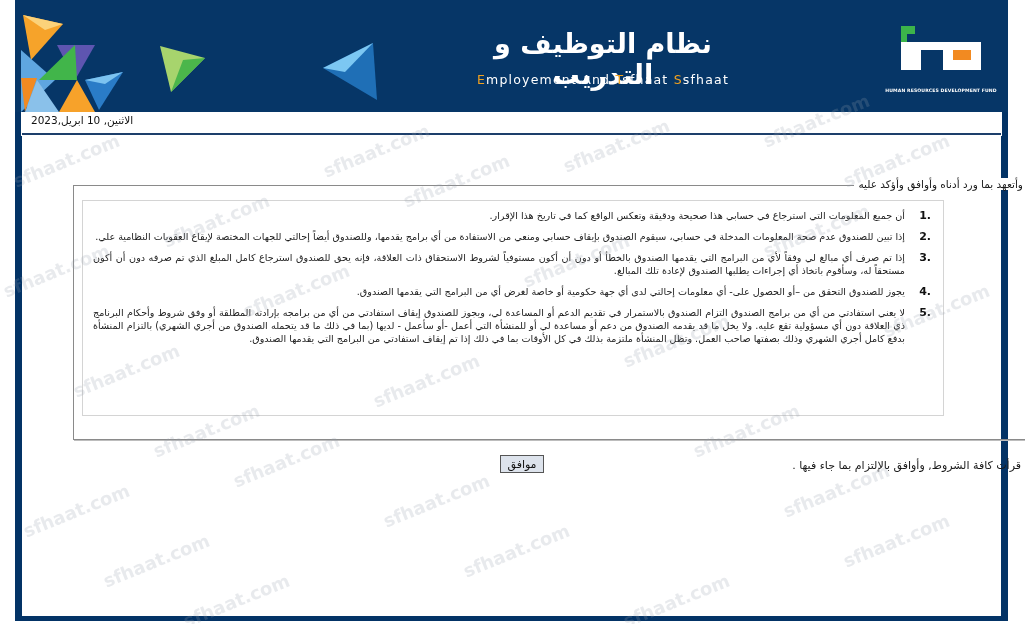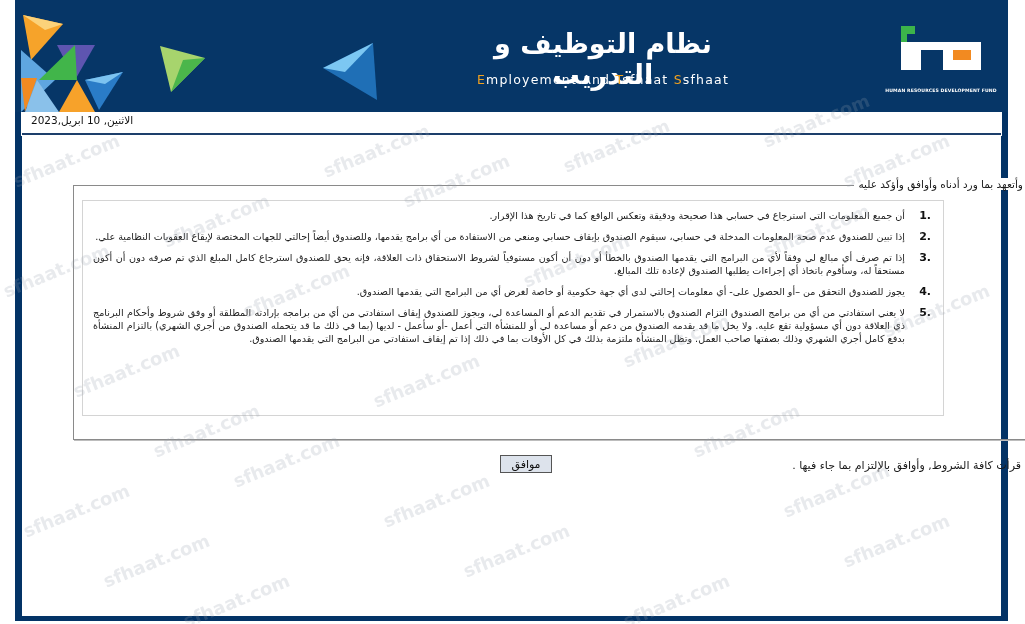--- a/index.html
+++ b/index.html
@@ -39,21 +39,21 @@
                background: rgba(255,255,255,0.6); }
   .terms-list { list-style: none; direction: rtl; padding: 8px 10px 0 10px; }
   .term { display: flex; flex-direction: row; margin-bottom: 8px; }
   .term-num { width: 28px; flex: 0 0 28px; font-weight: bold; font-size: 11px; color: #111; text-align: right; padding-right: 2px; }
   .term-text { flex: 1; font-size: 9.6px; line-height: 13px; color: #1a1a1a; text-align: justify; }
 
   .agree-row { position: absolute; right: 8px; top: 232px; display: flex; align-items: center; direction: rtl; margin-top: 41px; }
   .agree-check { width: 13px; height: 13px; border: 1px solid #7a7a7a; background: #fff; margin-left: 8px; border-radius: 2px; }
   .agree-label { font-size: 11px; color: #1a1a1a; }
 
-  .submit-btn { position: absolute; left: 478px; top: 320px; width: 52px; height: 18px;
+  .submit-btn { position: absolute; left: 478px; top: 320px; width: 44px; height: 18px;
                 background: #dde3ec; border: 1px solid #555; font-size: 11px; color: #111;
                 font-family: "DejaVu Sans", sans-serif; display: flex; align-items: center; justify-content: center; }
 </style>
 </head>
 <body>
 
 <div class="frame">
 
   <div class="header">
 

